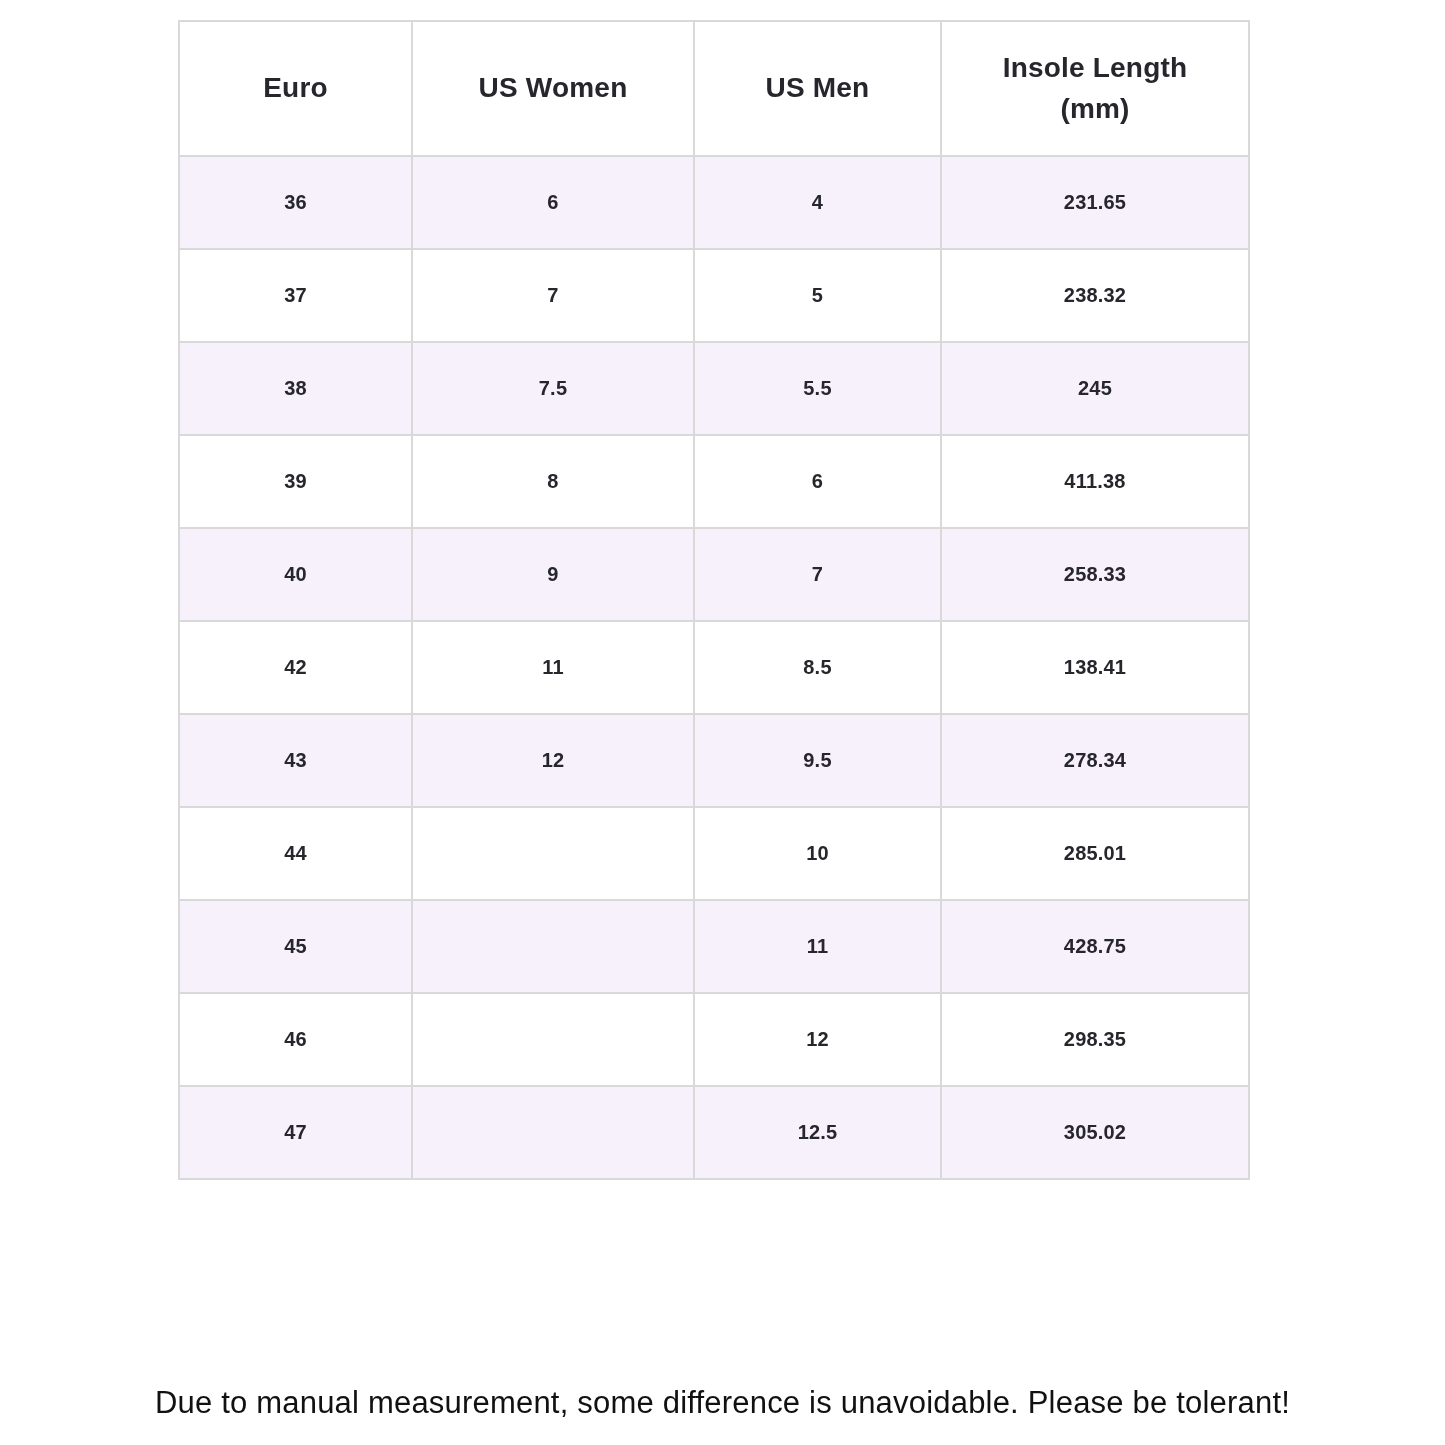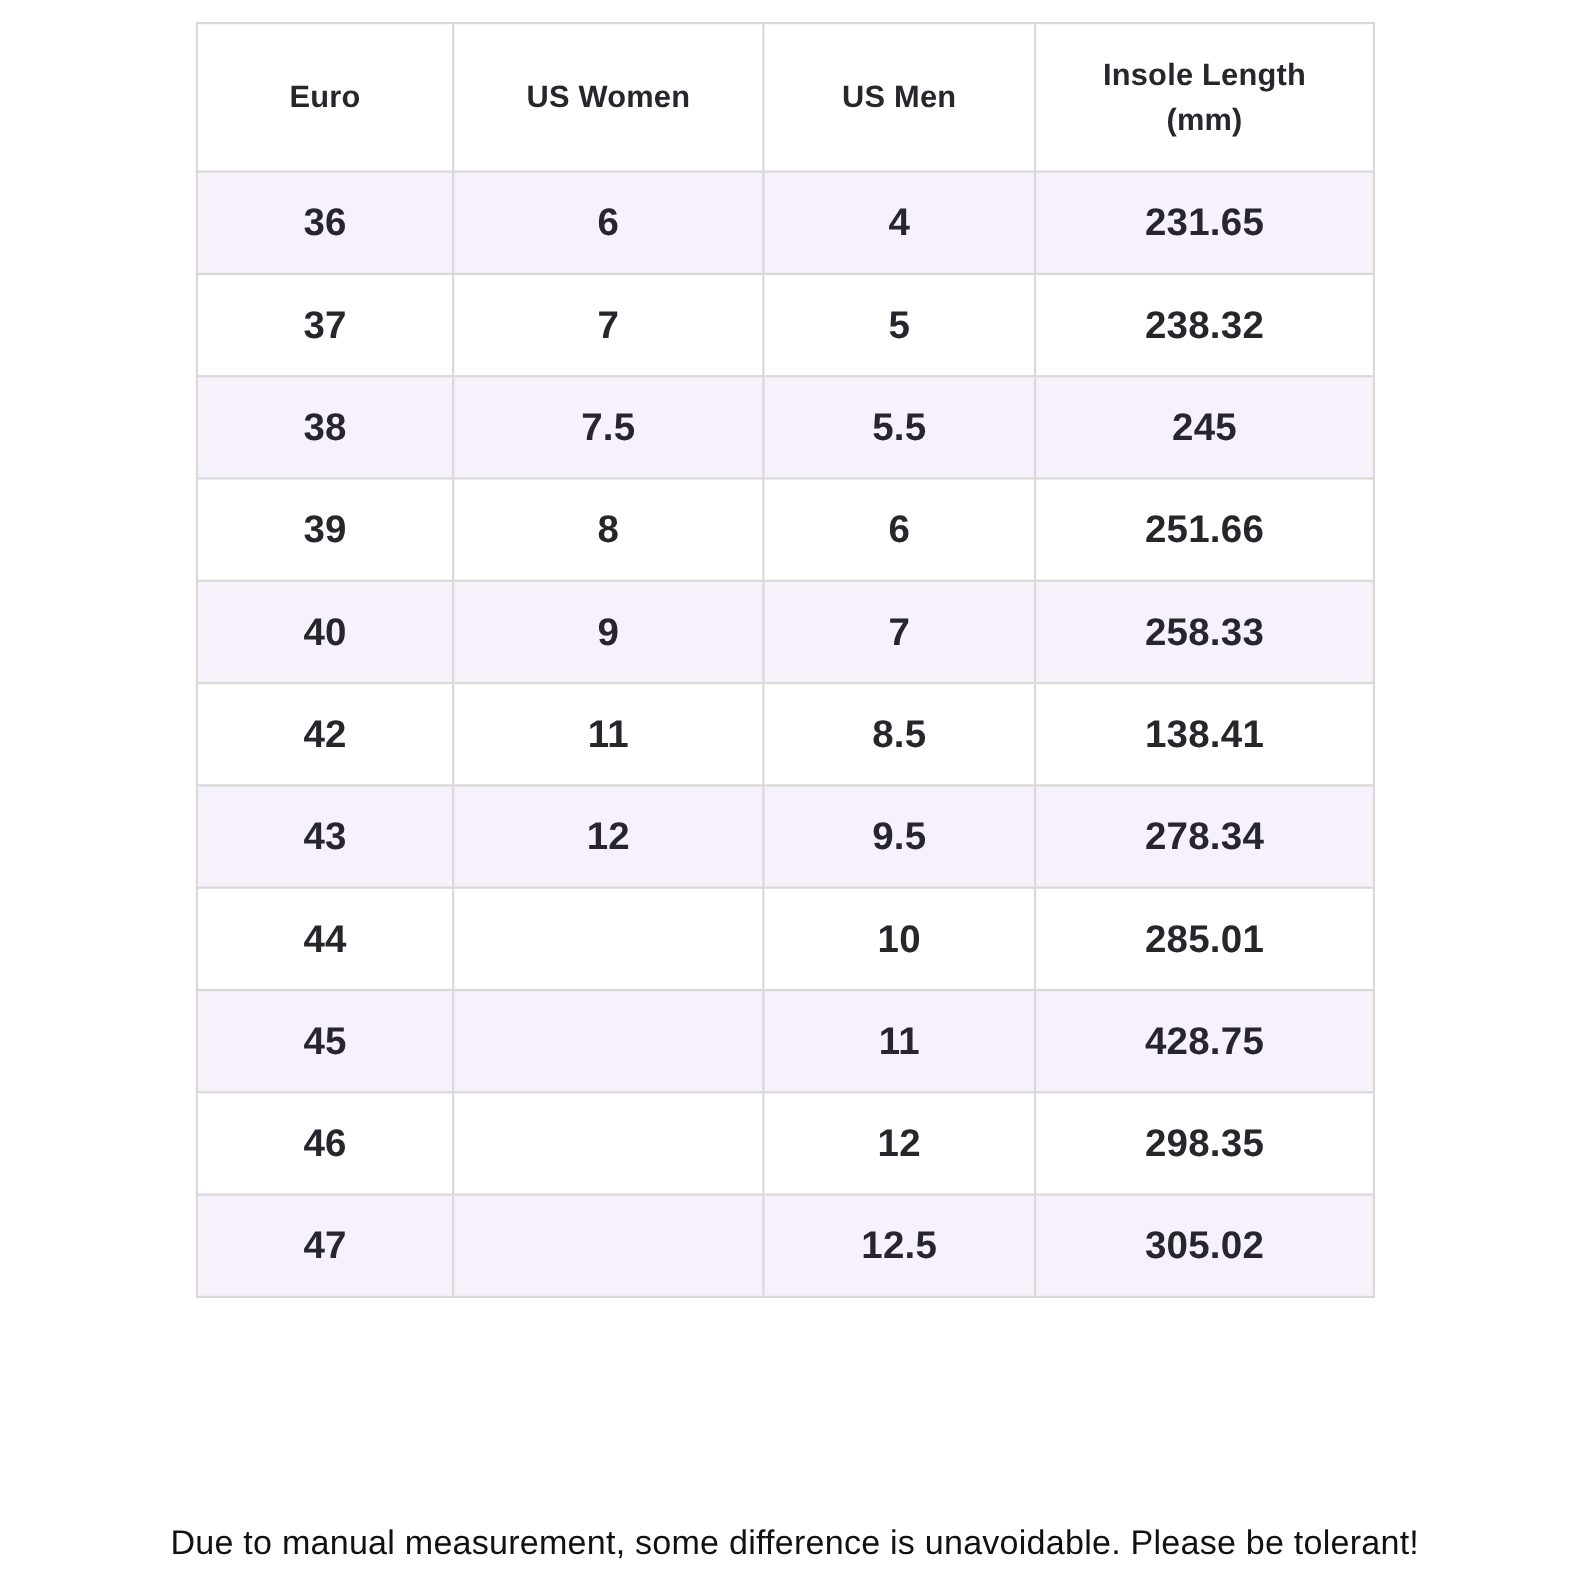--- a/index.html
+++ b/index.html
@@ -47,21 +47,21 @@
     letter-spacing: 0.2px;
   }
   table.size-chart thead th .th-inner {
     display: inline-block;
   }
   table.size-chart thead th.th-insole .th-inner {
     max-width: 215px; 
   }
   table.size-chart tbody td {
     height: 89px;
-    font-size: 35px;
+    font-size: 20px;
     font-weight: 600;
     letter-spacing: 0.2px;
   }
   table.size-chart tbody tr:nth-child(odd) td {
     background: var(--row-alt);
   }
   .footnote {
     position: absolute;
     top: 1385px;
     left: 0;
@@ -116,21 +116,21 @@
         <tr>
           <td>38</td>
           <td>7.5</td>
           <td>5.5</td>
           <td>245</td>
         </tr>
         <tr>
           <td>39</td>
           <td>8</td>
           <td>6</td>
-          <td>251.66</td>
+          <td>411.38</td>
         </tr>
         <tr>
           <td>40</td>
           <td>9</td>
           <td>7</td>
           <td>258.33</td>
         </tr>
         <tr>
           <td>42</td>
           <td>11</td>

